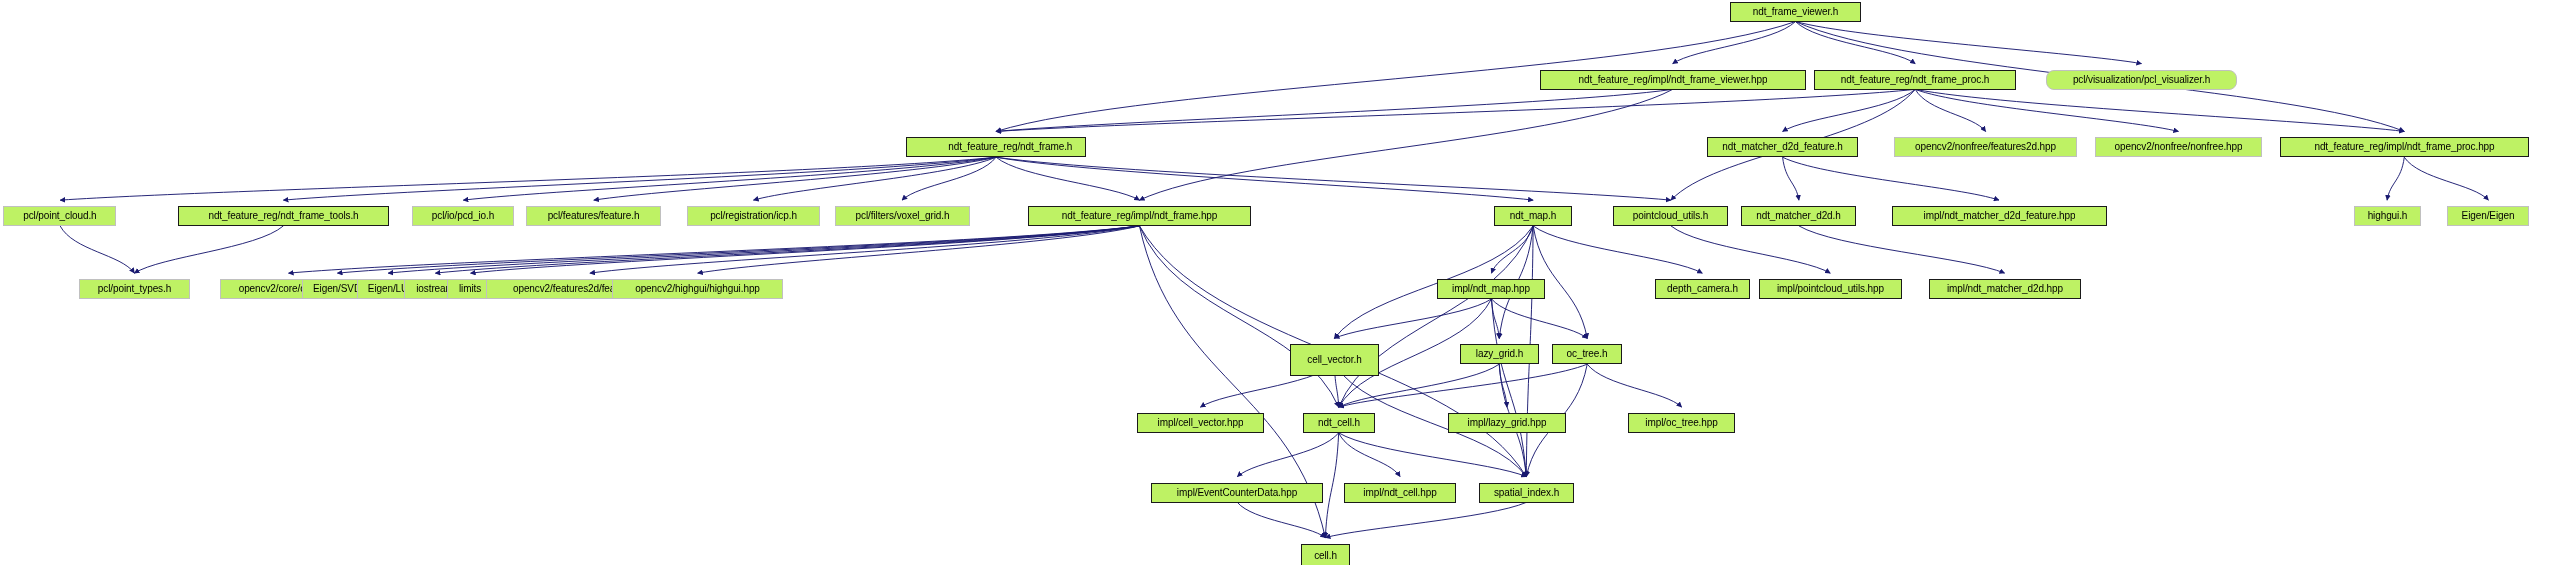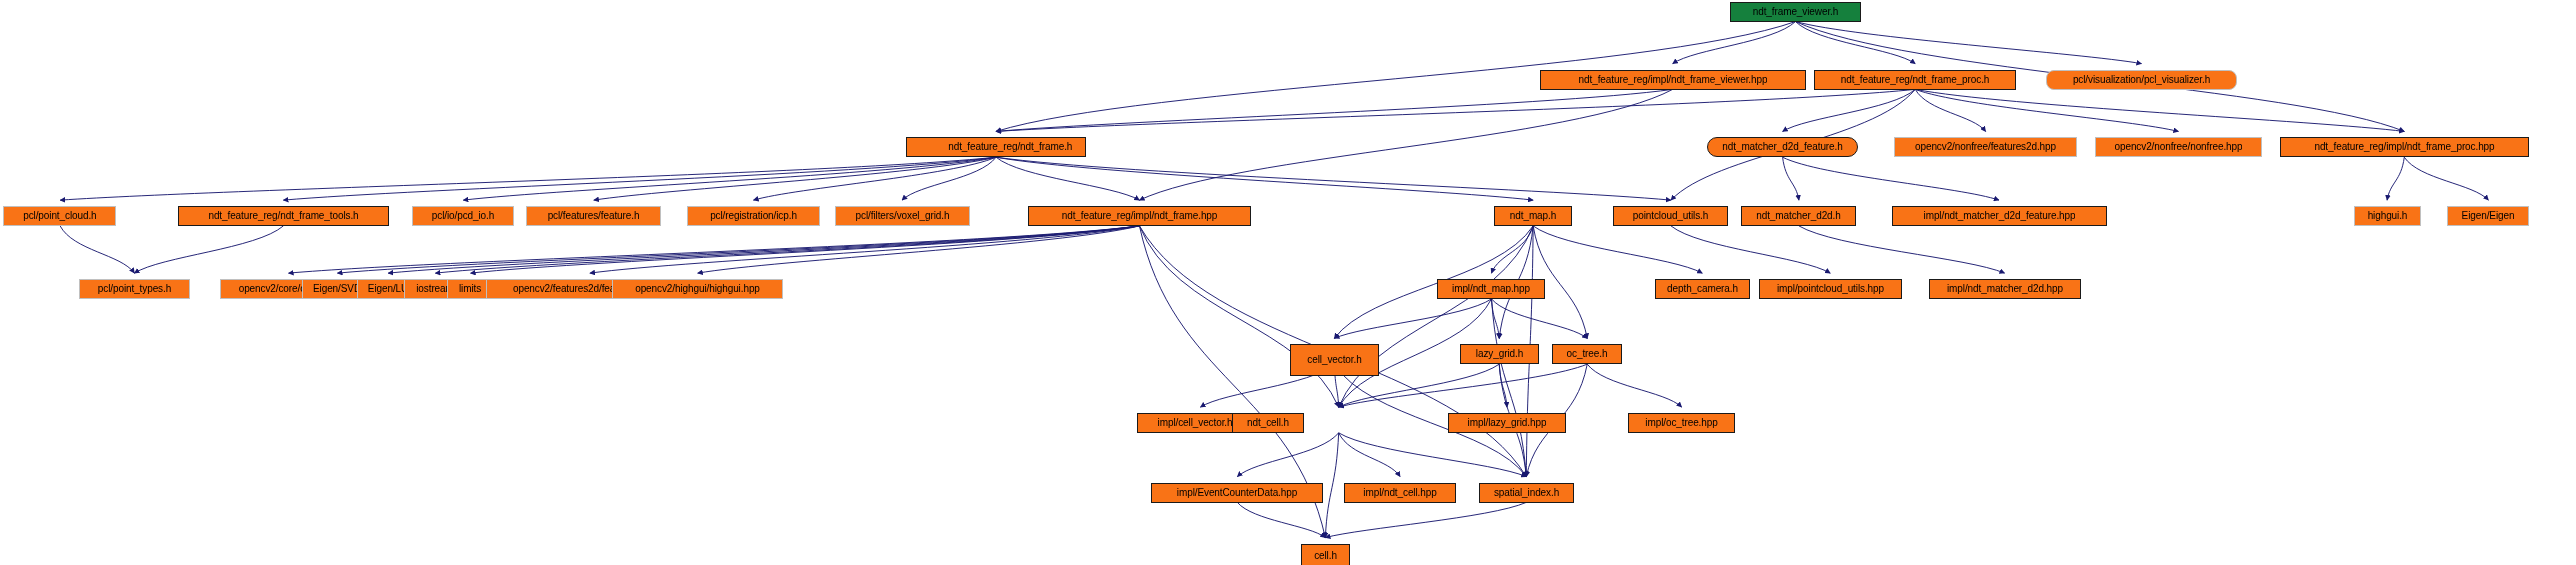--- a/index.html
+++ b/index.html
@@ -23,33 +23,33 @@
     width: 2576px;
     height: 566px;
     pointer-events: none;
   }
   .node {
     position: absolute;
     box-sizing: border-box;
     display: flex;
     align-items: center;
     justify-content: center;
-    background: #f97316;
+    background: #bef264;
     border: 0.9px solid #c0c0c0;
     color: #000000;
     white-space: nowrap;
     line-height: 1;
     padding: 0 3.4px;
     letter-spacing: -0.1px;
   }
   .node.solid {
     border: 0.9px solid #1a1a1a;
   }
   .node.root {
-    background: #15803d;
+    background: #bef264;
     border: 0.9px solid #1a1a1a;
   }
   .node .lbl {
     display: block;
     overflow: hidden;
     text-overflow: clip;
   }
 </style>
 </head>
 <body>
@@ -140,21 +140,21 @@
       </div>
       <div class="node solid" style="left: 1814px; top: 70px; width: 202px; height: 20px; font-size: 10px;">
         <span class="lbl">ndt_feature_reg/ndt_frame_proc.h</span>
       </div>
       <div class="node light" style="left: 2046px; top: 70px; width: 191px; height: 20px; font-size: 10px; border-radius: 8px;">
         <span class="lbl">pcl/visualization/pcl_visualizer.h</span>
       </div>
       <div class="node solid" style="left: 906px; top: 137px; width: 180px; height: 20px; font-size: 10px; padding-left: 32px;">
         <span class="lbl">ndt_feature_reg/ndt_frame.h</span>
       </div>
-      <div class="node solid" style="left: 1707px; top: 137px; width: 151px; height: 20px; font-size: 10px; border-radius: 10px;">
+      <div class="node solid" style="left: 1707px; top: 137px; width: 151px; height: 20px; font-size: 10px;">
         <span class="lbl">ndt_matcher_d2d_feature.h</span>
       </div>
       <div class="node light" style="left: 1894px; top: 137px; width: 183px; height: 20px; font-size: 10px;">
         <span class="lbl">opencv2/nonfree/features2d.hpp</span>
       </div>
       <div class="node light" style="left: 2095px; top: 137px; width: 167px; height: 20px; font-size: 10px;">
         <span class="lbl">opencv2/nonfree/nonfree.hpp</span>
       </div>
       <div class="node solid" style="left: 2280px; top: 137px; width: 249px; height: 20px; font-size: 10px;">
         <span class="lbl">ndt_feature_reg/impl/ndt_frame_proc.hpp</span>
@@ -239,21 +239,21 @@
       </div>
       <div class="node solid" style="left: 1460px; top: 344px; width: 79px; height: 20px; font-size: 10px;">
         <span class="lbl">lazy_grid.h</span>
       </div>
       <div class="node solid" style="left: 1552px; top: 344px; width: 70px; height: 20px; font-size: 10px;">
         <span class="lbl">oc_tree.h</span>
       </div>
       <div class="node solid" style="left: 1137px; top: 413px; width: 127px; height: 20px; font-size: 10px;">
         <span class="lbl">impl/cell_vector.hpp</span>
       </div>
-      <div class="node solid" style="left: 1232px; top: 413px; width: 72px; height: 20px; font-size: 10px;">
+      <div class="node solid" style="left: 1303px; top: 413px; width: 72px; height: 20px; font-size: 10px;">
         <span class="lbl">ndt_cell.h</span>
       </div>
       <div class="node solid" style="left: 1448px; top: 413px; width: 118px; height: 20px; font-size: 10px;">
         <span class="lbl">impl/lazy_grid.hpp</span>
       </div>
       <div class="node solid" style="left: 1628px; top: 413px; width: 107px; height: 20px; font-size: 10px;">
         <span class="lbl">impl/oc_tree.hpp</span>
       </div>
       <div class="node solid" style="left: 1151px; top: 483px; width: 172px; height: 20px; font-size: 10px;">
         <span class="lbl">impl/EventCounterData.hpp</span>

